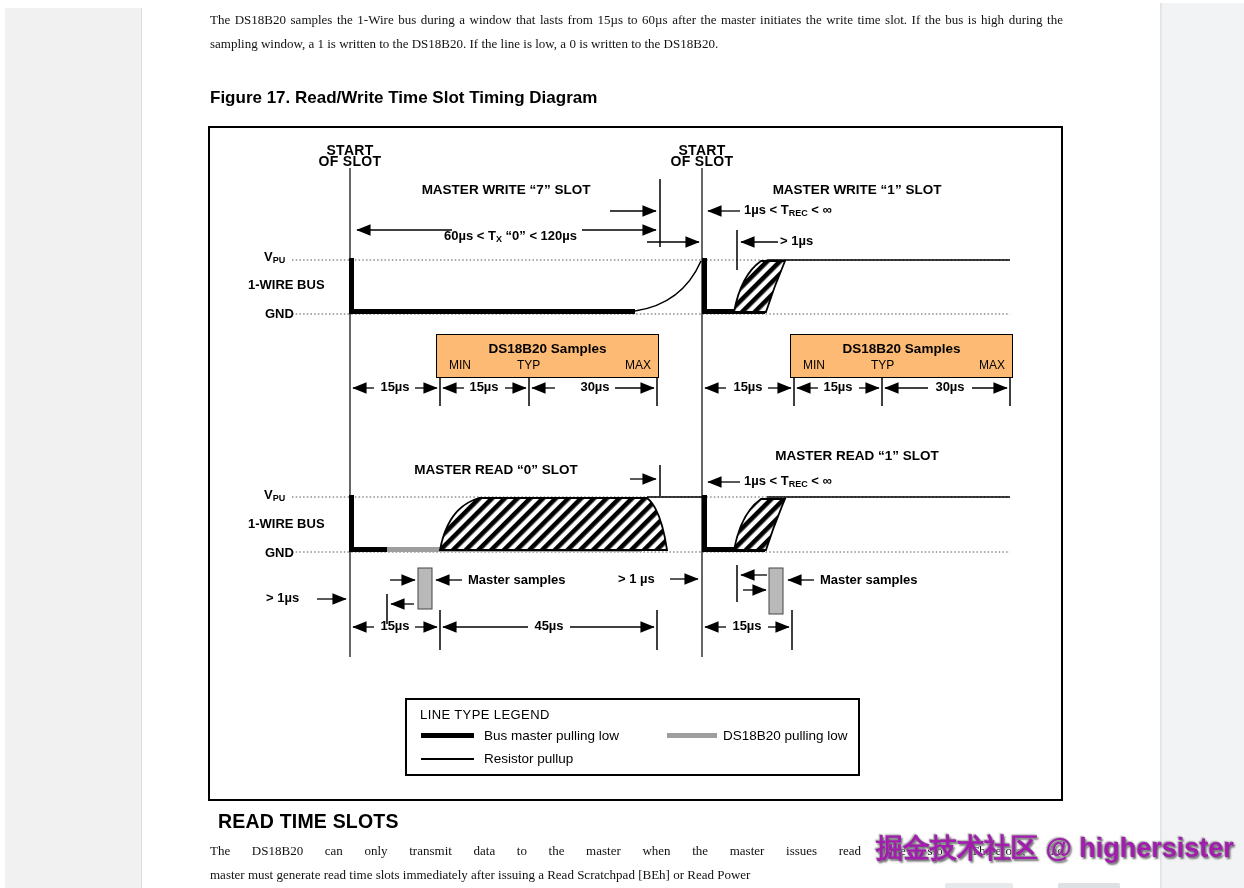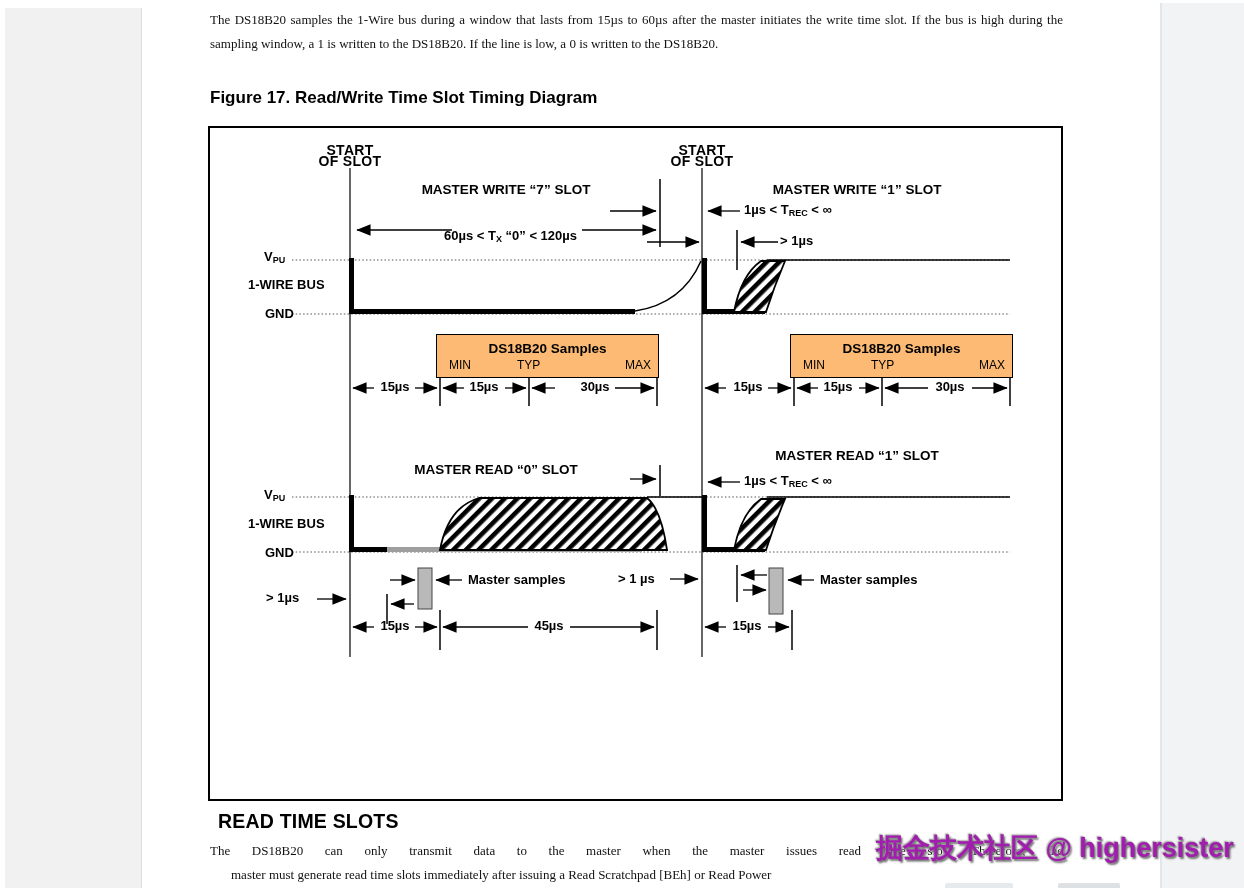--- a/index.html
+++ b/index.html
@@ -8,21 +8,21 @@
   .abs{position:absolute;}
   
   .side-left{left:5px;top:8px;width:136px;height:880px;background:#f1f1f2;border-right:1px solid #dcdcdc;}
   .side-right{left:1160px;top:3px;width:84px;height:885px;background:#f2f3f5;border-left:2px solid #e2e5e9;}
   
   .serif{font-family:"Liberation Serif",serif;font-size:13px;line-height:23.5px;color:#111;}
   .intro{left:210px;top:8px;width:853px;text-align:justify;}
   .fig-caption{left:210px;top:88px;font-weight:bold;font-size:17px;}
   .h2{left:218px;top:810px;font-weight:bold;font-size:19.5px;letter-spacing:.2px;}
   .bline1{left:210px;top:839px;width:853px;text-align:justify;text-align-last:justify;}
-  .bline2{left:210px;top:863px;width:853px;margin-left:21px;}
+  .bline2{left:210px;top:863px;width:853px;}
   .watermark{left:876px;top:830px;font-size:27px;font-weight:600;color:#a21caf;white-space:nowrap;
      text-shadow:1.5px 1.5px 2px #6e6e6e,-1px -1px 1.5px #a3a3a3,0 0 1px #8a8a8a;}
   
   .figure{left:208px;top:126px;width:851px;height:671px;border:2px solid #000;background:#fff;}
   .figure svg{position:absolute;left:0;top:0;}
   .lbl{position:absolute;font-weight:bold;font-size:13px;white-space:nowrap;}
   .title{position:absolute;font-weight:bold;font-size:13.5px;white-space:nowrap;width:200px;text-align:center;}
   .sos{position:absolute;font-weight:bold;font-size:14px;line-height:11px;text-align:center;width:84px;letter-spacing:.3px;}
   sub.sb{font-size:9px;font-weight:bold;vertical-align:-2px;line-height:0;}
   .dim{position:absolute;font-weight:bold;font-size:13px;width:44px;text-align:center;top:251px;}
@@ -210,20 +210,29 @@
 
   <div class="lbl" style="left:258px;top:444px;">Master samples</div>
   <div class="lbl" style="left:610px;top:444px;">Master samples</div>
   <div class="lbl" style="left:56px;top:462px;">&gt; 1µs</div>
   <div class="lbl" style="left:408px;top:443px;">&gt; 1 µs</div>
 
   <div class="dim dim2" style="left:163px;">15µs</div>
   <div class="dim dim2" style="left:317px;">45µs</div>
   <div class="dim dim2" style="left:515px;">15µs</div>
 
+  <div class="legend">
+    <div class="lt">LINE TYPE LEGEND</div>
+    <div class="sw" style="left:14px;top:33px;width:53px;height:5px;background:#000;"></div>
+    <div class="li" style="left:77px;top:28px;">Bus master pulling low</div>
+    <div class="sw" style="left:260px;top:33px;width:50px;height:5px;background:#9e9e9e;"></div>
+    <div class="li" style="left:316px;top:28px;">DS18B20 pulling low</div>
+    <div class="sw" style="left:14px;top:58px;width:53px;height:2px;background:#000;"></div>
+    <div class="li" style="left:77px;top:51px;">Resistor pullup</div>
+  </div>
 </div>
 
 <div class="abs h2">READ TIME SLOTS</div>
 <div class="abs serif bline1">The DS18B20 can only transmit data to the master when the master issues read time slot. Therefore, the</div>
 <div class="abs serif bline2">master must generate read time slots immediately after issuing a Read Scratchpad [BEh] or Read Power</div>
 <div class="abs watermark">掘金技术社区 @ highersister</div>
 
 <div class="edge-chip" style="left:945px;top:883px;width:68px;background:#e7eaec;"></div>
 <div class="edge-chip" style="left:1058px;top:883px;width:62px;background:#dde1e4;"></div>
 

